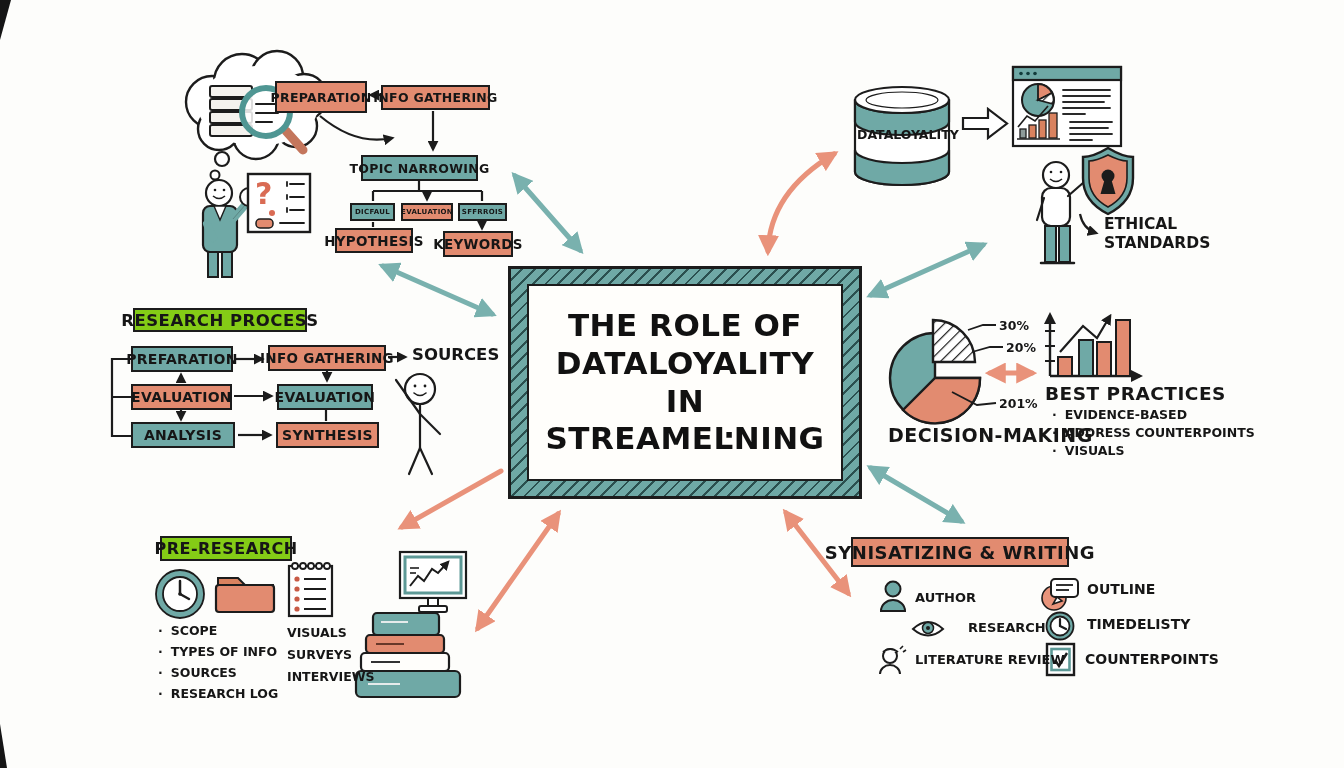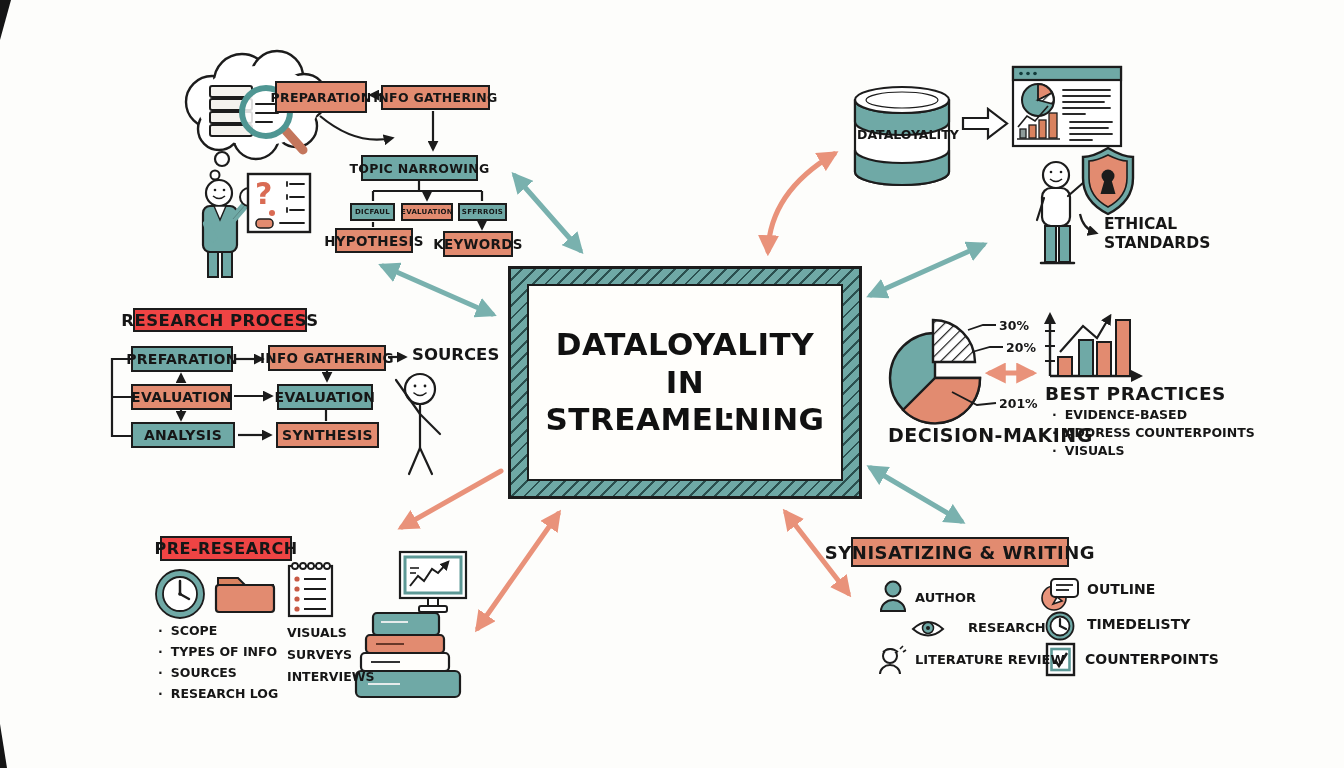--- a/index.html
+++ b/index.html
@@ -4,21 +4,21 @@
 <style>
   html,body{margin:0;padding:0;}
   body{width:1344px;height:768px;position:relative;background:#fdfdfb;
        font-family:"DejaVu Sans","Liberation Sans",sans-serif;overflow:hidden;}
   #art{position:absolute;left:0;top:0;z-index:1;}
   .b{position:absolute;z-index:2;box-sizing:border-box;display:flex;align-items:center;
      justify-content:center;font-weight:bold;color:#161616;border:2.5px solid #1c1c1c;
      white-space:nowrap;letter-spacing:.3px;}
   .t{background:#6fa9a6;}
   .s{background:#e28b70;}
-  .w{background:#ef4444;text-align:right;}
+  .w{background:#84cc16;text-align:right;}
   .lbl{position:absolute;z-index:2;font-weight:bold;color:#161616;white-space:nowrap;}
   .list{position:absolute;z-index:2;font-weight:bold;color:#161616;}
   .list div{white-space:nowrap;}
   .dot::before{content:"·";margin-right:8px;font-weight:bold;}
   #cbox{position:absolute;left:508px;top:266px;width:354px;height:233px;z-index:2;
         box-sizing:border-box;border:3px solid #1c1c1c;
         background:repeating-linear-gradient(135deg,rgba(10,40,40,0) 0 7px,rgba(20,50,50,.75) 7px 9px),#6fa9a6;}
   #cbox-inner{position:absolute;left:16px;top:15px;right:16px;bottom:15px;background:#fffefb;
         border:2.5px solid #1c1c1c;display:flex;flex-direction:column;align-items:center;
         justify-content:center;}
@@ -314,20 +314,21 @@
   </g>
   <g>
     <rect x="1047" y="644" width="27" height="31" fill="#ffffff" stroke="#1c1c1c" stroke-width="2.4"></rect>
     <rect x="1051.5" y="649" width="18" height="21" fill="#ffffff" stroke="#5d9996" stroke-width="2.6"></rect>
     <polyline points="1055,660 1059,666 1067,653" fill="none" stroke="#1c1c1c" stroke-width="2.4"></polyline>
   </g>
 </svg>
 
 <div id="cbox">
   <div id="cbox-inner">
+    <div class="cline">THE ROLE OF</div>
     <div class="cline">DATALOYALITY</div>
     <div class="cline">IN STREAMEĿNING</div>
   </div>
 </div>
 
 <div class="b s" style="left:275px;top:81px;width:92px;height:32px;font-size:12.5px">PREPARATION</div>
 <div class="b s" style="left:381px;top:85px;width:109px;height:25px;font-size:12.5px">INFO GATHERING</div>
 <div class="b t" style="left:361px;top:155px;width:117px;height:26px;font-size:12.5px">TOPIC NARROWING</div>
 <div class="b t" style="left:350px;top:203px;width:45px;height:18px;font-size:7px;border-width:2px">DICFAUL</div>
 <div class="b s" style="left:401px;top:203px;width:52px;height:18px;font-size:7px;border-width:2px">EVALUATION</div>

